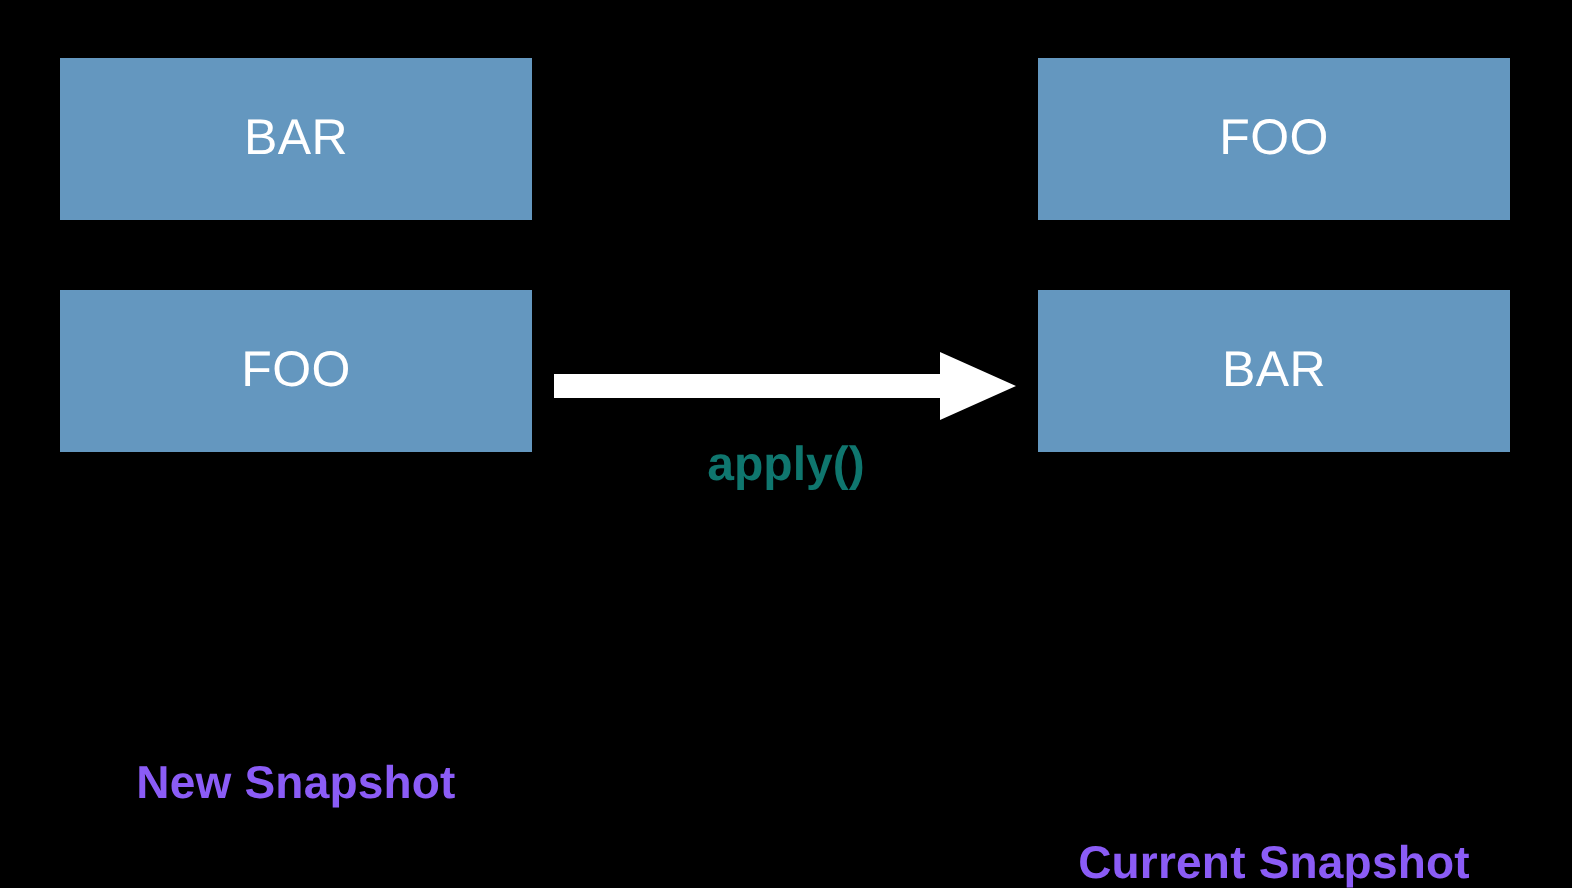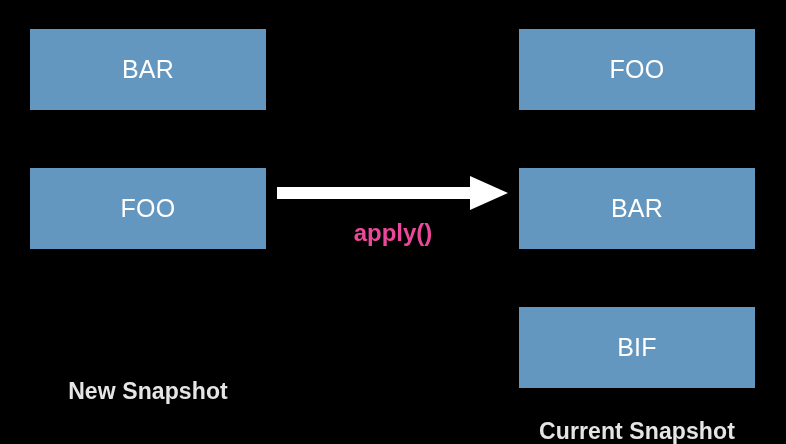--- a/index.html
+++ b/index.html
@@ -32,39 +32,39 @@
 
   .node-box {
     position: relative;
     box-sizing: border-box;
     width: 100%;
     height: 81px;
     background: #6497bf;
     display: flex;
     align-items: center;
     justify-content: center;
-    margin-bottom: 58px;
+    margin-bottom: 35px;
   }
   .node-box:last-of-type { margin-bottom: 0; }
 
   .node-label {
     color: #ffffff;
     font-size: 25px;
     font-weight: 400;
     letter-spacing: 0.2px;
     line-height: 1;
     user-select: none;
   }
 
   .column-caption {
     position: absolute;
     top: 378px;
     width: 236px;
     text-align: center;
-    color: #e5e5e5;
+    color: #8b5cf6;
     font-size: 23px;
     font-weight: 700;
     letter-spacing: 0.1px;
     line-height: 1.2;
     user-select: none;
   }
   #caption-new { left: 30px; }
   #caption-cur { left: 519px; margin-top: 40px; }
 
   
@@ -79,21 +79,21 @@
     display: block;
     width: 232px;
     height: 34px;
   }
   #arrow-caption {
     position: absolute;
     left: 277px;
     top: 219px;
     width: 232px;
     text-align: center;
-    color: #ec4899;
+    color: #0f766e;
     font-size: 24px;
     font-weight: 700;
     line-height: 1.2;
     user-select: none;
   }
 </style>
 </head>
 <body>
 
 <div id="canvas">
@@ -115,19 +115,16 @@
   </div>
   <div id="arrow-caption">apply()</div>
 
   <div class="column" id="col-cur">
     <div class="node-box">
       <span class="node-label">FOO</span>
     </div>
     <div class="node-box">
       <span class="node-label">BAR</span>
     </div>
-    <div class="node-box">
-      <span class="node-label">BIF</span>
-    </div>
   </div>
   <div class="column-caption" id="caption-cur">Current Snapshot</div>
 
 </div>
 
 </body></html>

